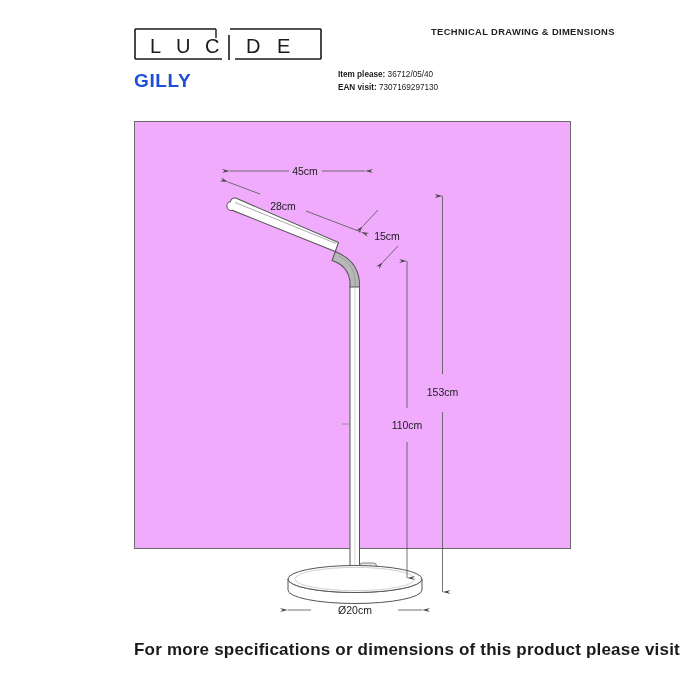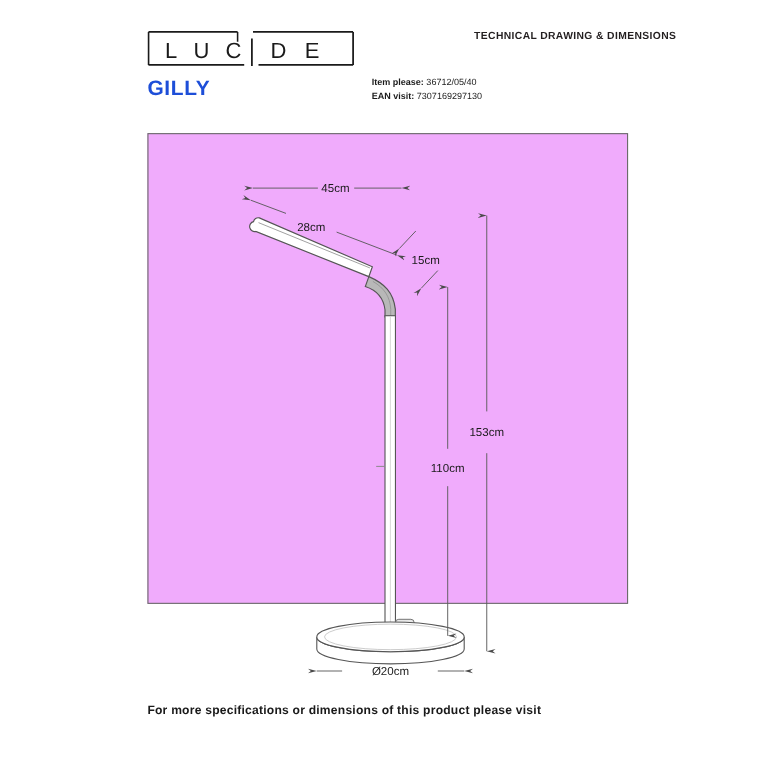--- a/index.html
+++ b/index.html
@@ -89,21 +89,21 @@
   }
 
   
   .footer {
     position: absolute;
     left: 134px;
     top: 640px;
     width: 440px;
   }
   .footer-line1 {
-    font-size: 11px;
+    font-size: 17px;
     font-weight: bold;
     letter-spacing: 0.2px;
     color: #1a1a1a;
     margin: 0 0 2px 0;
     white-space: nowrap;
   }
   .footer-line2 {
     font-size: 16.5px;
     font-weight: bold;
     letter-spacing: 0.2px;

